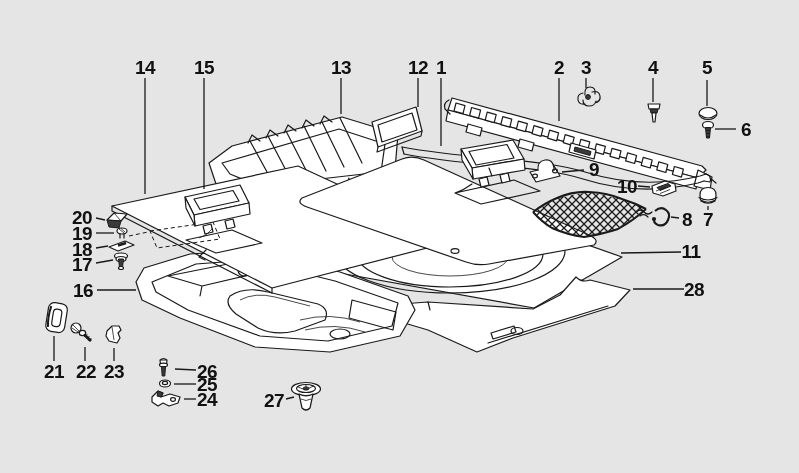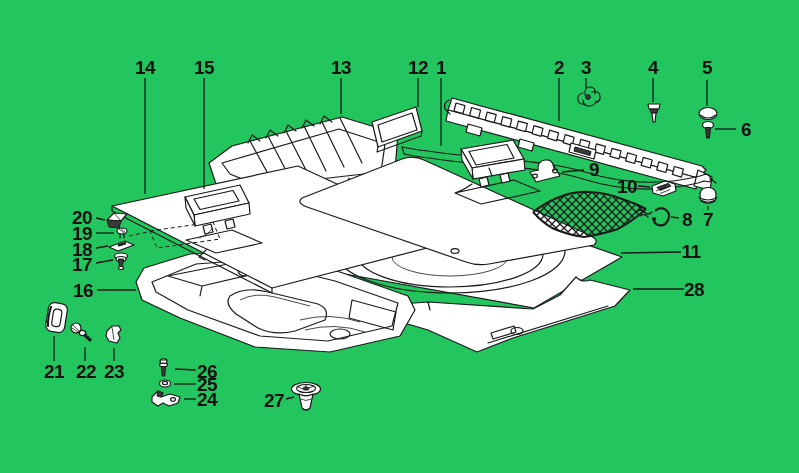--- a/index.html
+++ b/index.html
@@ -1,16 +1,16 @@
 <!DOCTYPE html>
 <html><head>
 <meta charset="utf-8">
 <style>
   html,body{margin:0;padding:0;background:#fff;}
-  #stage{position:relative;width:799px;height:473px;background:#22c55e;overflow:hidden;
+  #stage{position:relative;width:799px;height:473px;background:#e5e5e5;overflow:hidden;
          font-family:"Liberation Sans",sans-serif;}
   svg{display:block;}
   .ln{stroke:#1a1a1a;stroke-width:1.2;fill:none;stroke-linecap:round;stroke-linejoin:round;}
   .fw{stroke:#1a1a1a;stroke-width:1.2;fill:#ffffff;stroke-linejoin:round;}
   .fd{stroke:#1a1a1a;stroke-width:1;fill:#3a3a3a;stroke-linejoin:round;}
   .thin{stroke:#1a1a1a;stroke-width:.8;fill:none;}
   .dash{stroke:#1a1a1a;stroke-width:1;fill:none;stroke-dasharray:4 3;}
   .leader{stroke:#1a1a1a;stroke-width:1.3;}
   .plabel{font-family:"Liberation Sans",sans-serif;font-weight:bold;font-size:19px;
           fill:#111;text-anchor:middle;letter-spacing:-0.5px;}

